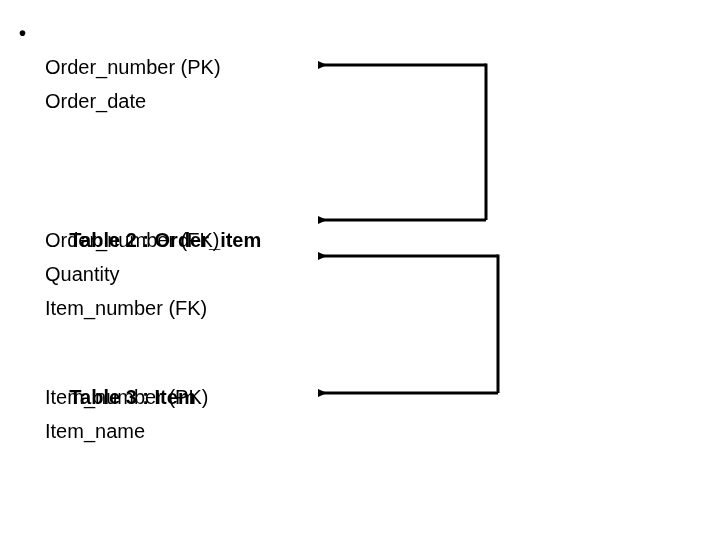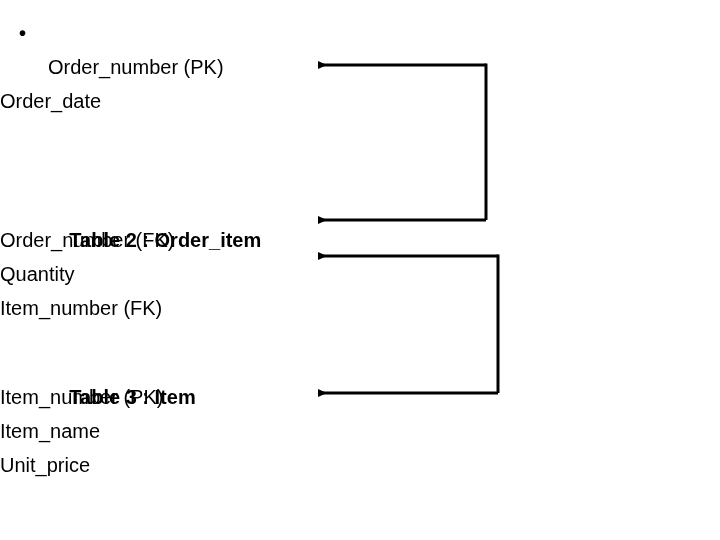--- a/index.html
+++ b/index.html
@@ -51,24 +51,23 @@
     font-size: 20px;
     line-height: 34px;
   }
 
   .field {
     font-weight: normal;
     font-size: 20px;
     line-height: 34px;
     height: 34px;
     white-space: pre;
+    padding-left: 45px;
   }
   .field.field-outdent {
-    padding-left: 40px;
-    margin-left: 8px;
   }
 
   
   .connector {
     position: absolute;
     left: 0;
     top: 0;
     width: 720px;
     height: 540px;
     pointer-events: none;
@@ -100,21 +99,20 @@
     <div class="field">Quantity</div>
     <div class="field">Item_number (FK)</div>
   </div>
 
   <div class="table-block unbulleted" id="block-table-3">
     <div class="table-title">
       <span>Table 3 : Item</span>
     </div>
     <div class="field">Item_number (PK)</div>
     <div class="field">Item_name</div>
-    <div class="field">Unit_price</div>
   </div>
 
   <div class="connector">
     <svg viewBox="0 0 720 540" xmlns="http://www.w3.org/2000/svg">
       <defs>
         <marker id="arrowLeft" markerWidth="10" markerHeight="8" refX="9" refY="4" orient="auto" markerUnits="userSpaceOnUse">
           <path d="M 9,0 L 9,8 L 0,4 z" fill="#000000"></path>
         </marker>
       </defs>
 

